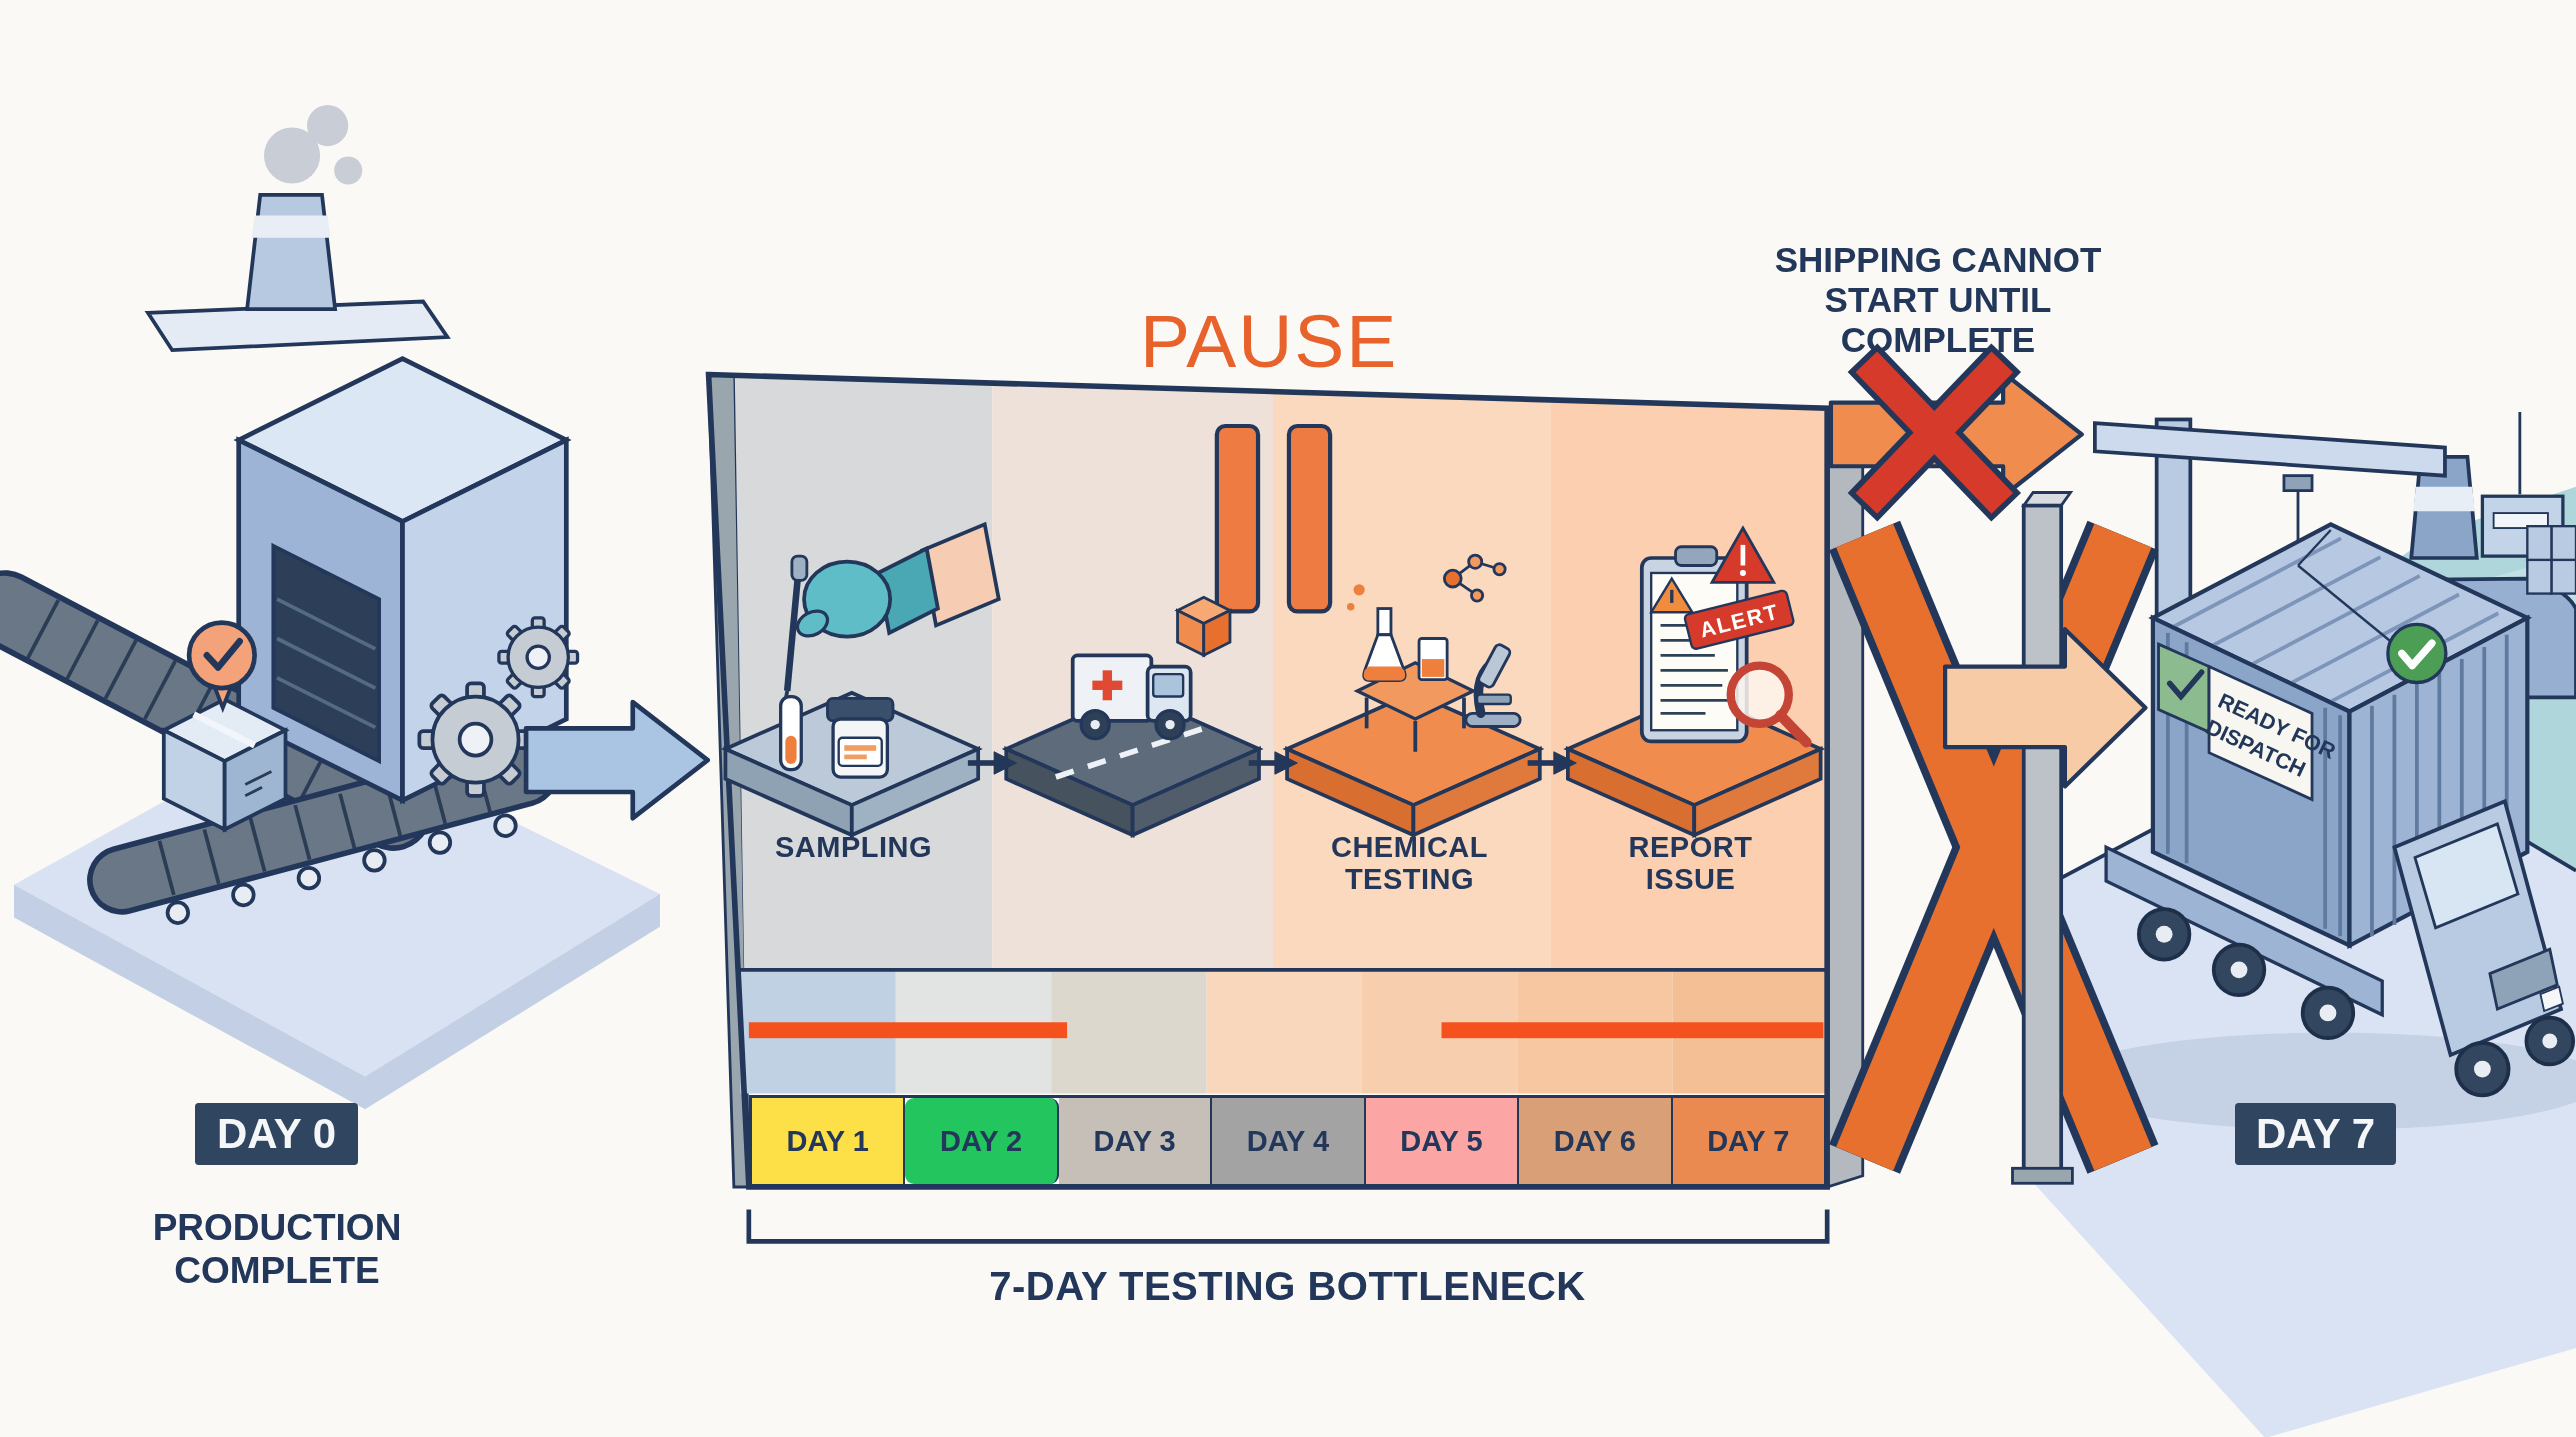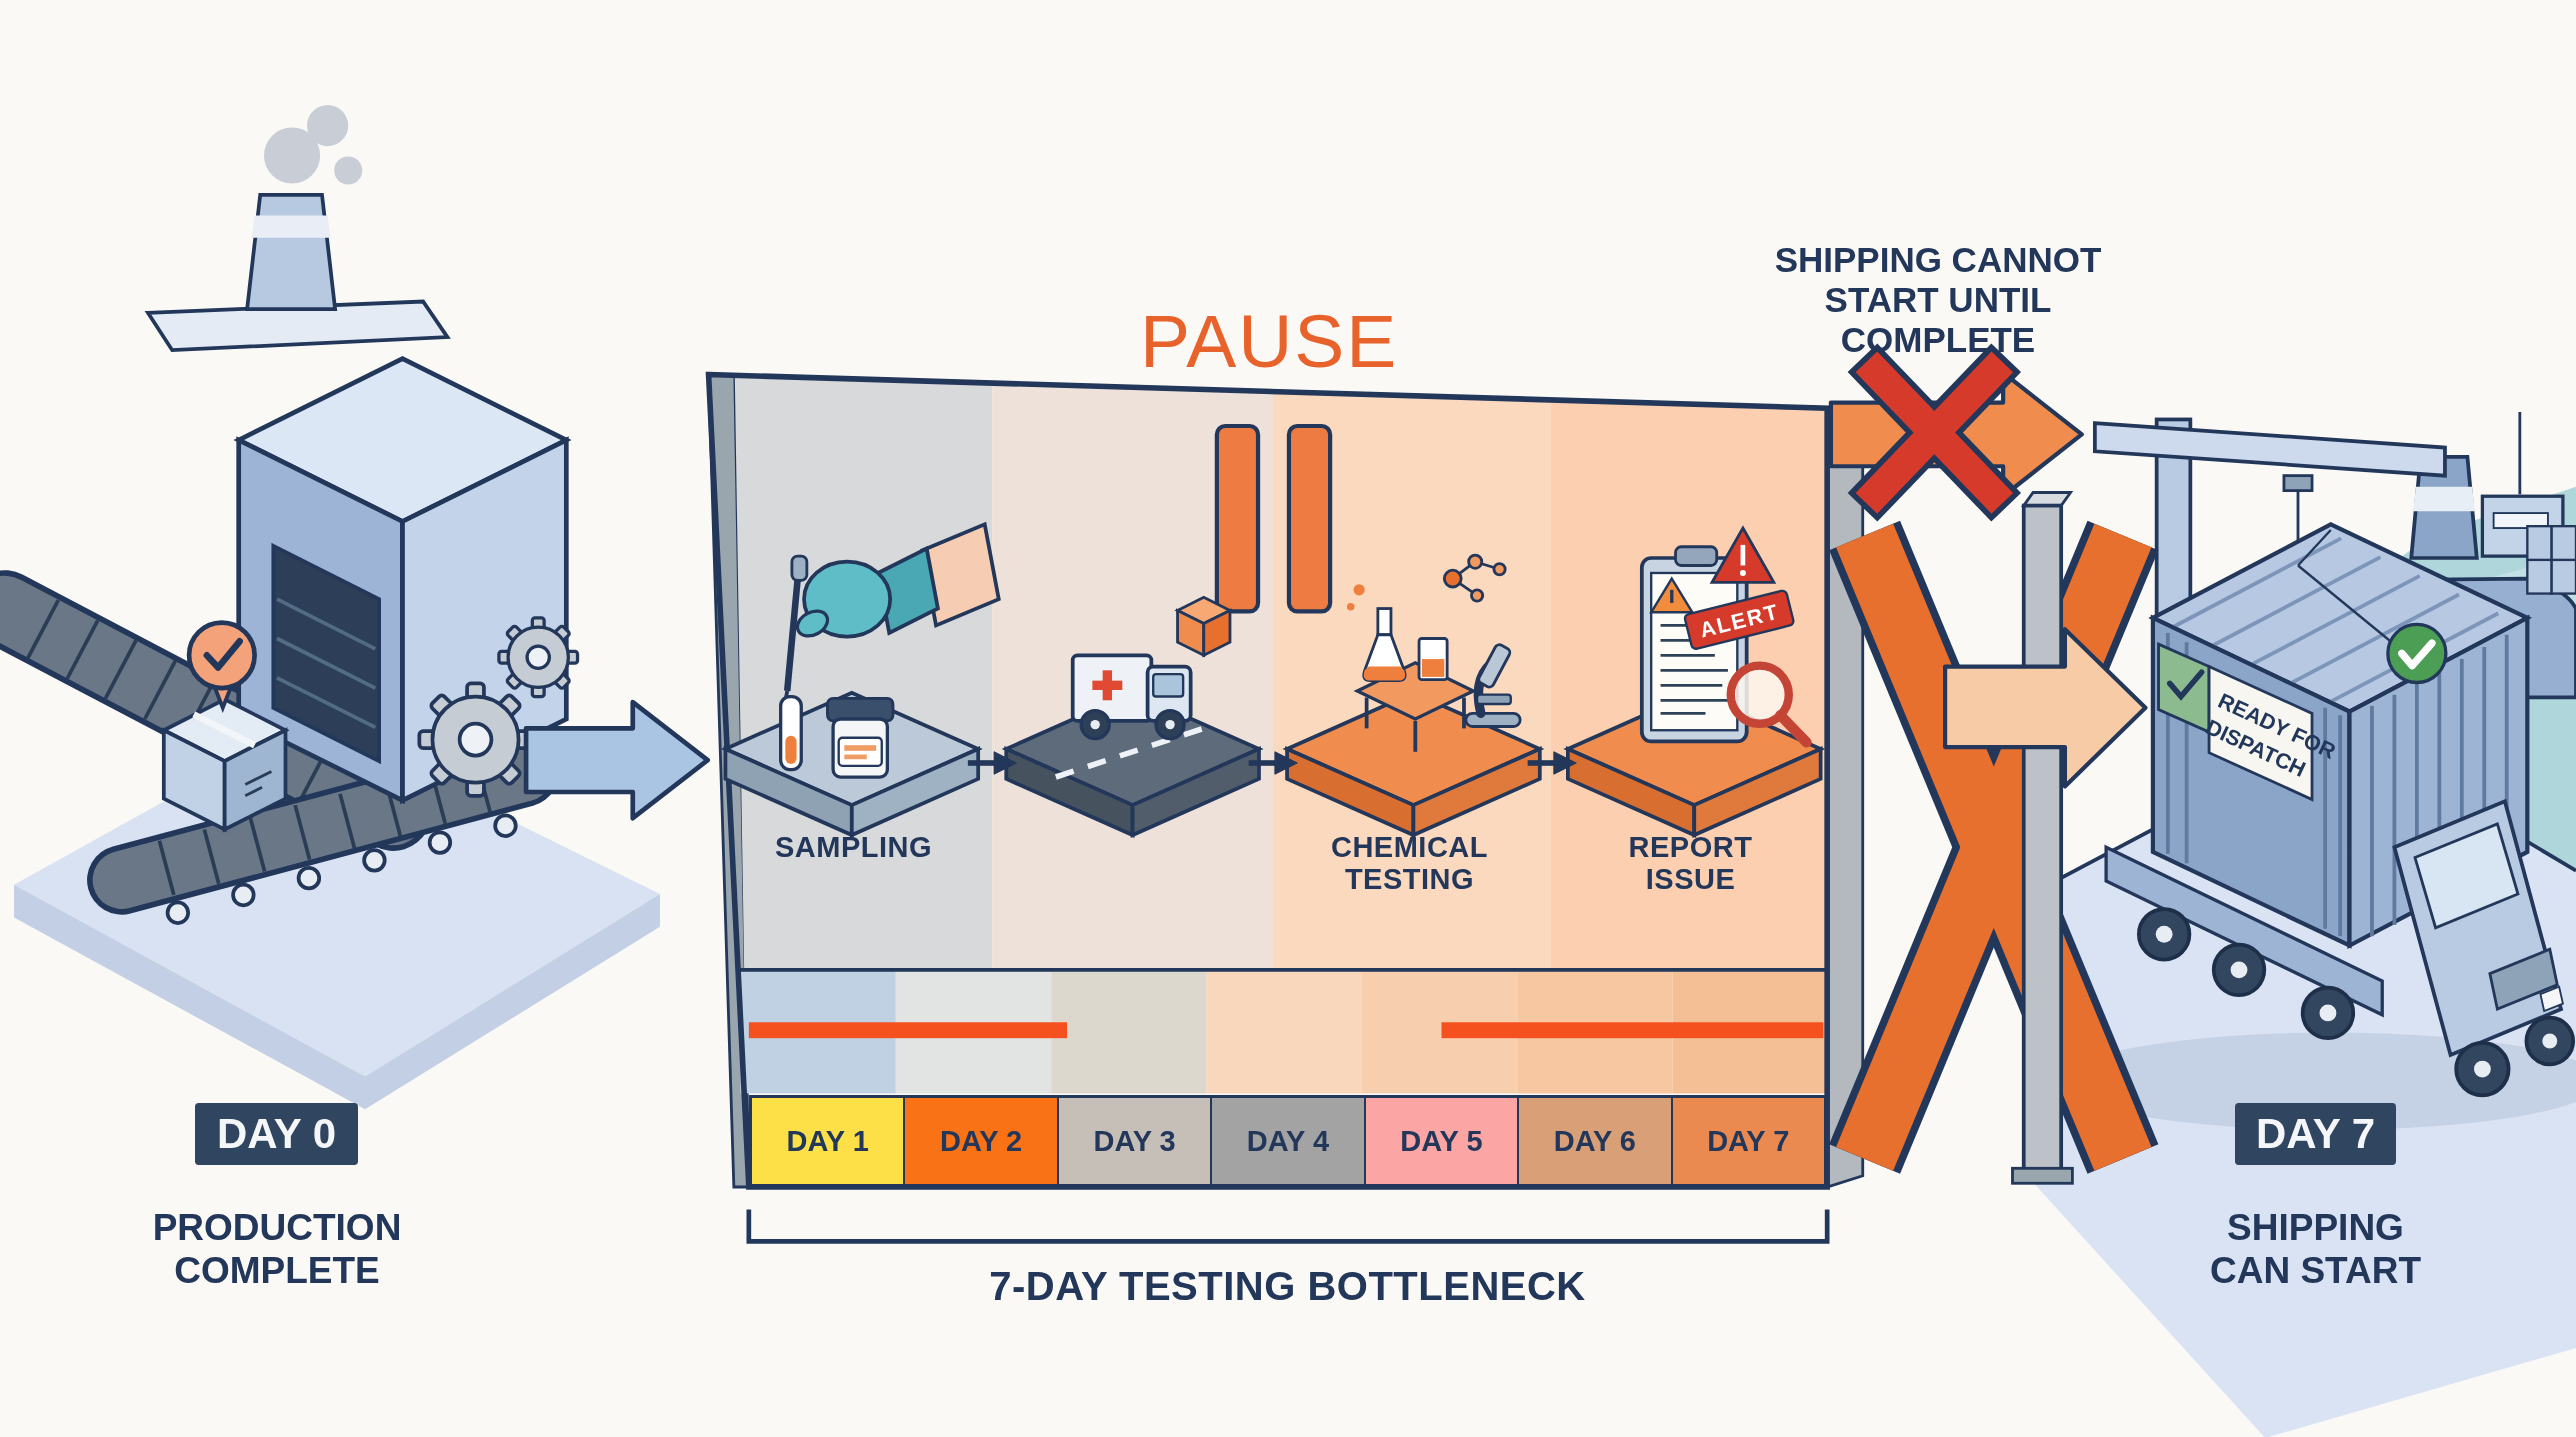--- a/index.html
+++ b/index.html
@@ -432,32 +432,30 @@
 
 <div class="abs stage-label navy ctr" style="left:713px;top:831px;width:281px;">SAMPLING</div>
 <div class="abs stage-label navy ctr ml" style="left:1269px;top:831px;width:281px;">CHEMICAL
 TESTING</div>
 <div class="abs stage-label navy ctr ml" style="left:1550px;top:831px;width:281px;">REPORT
 ISSUE</div>
 
 
 <div class="abs day-row">
   <div class="day-cell" style="background:#fde047;">DAY 1</div>
-  <div class="day-cell" style="background:#f97316;">DAY 2</div>
+  <div class="day-cell" style="background:#22c55e;border-radius:9px;">DAY 2</div>
   <div class="day-cell" style="background:#c6bfb7;">DAY 3</div>
   <div class="day-cell" style="background:#a3a3a3;">DAY 4</div>
   <div class="day-cell" style="background:#fca5a5;">DAY 5</div>
   <div class="day-cell" style="background:#d9a078;">DAY 6</div>
   <div class="day-cell" style="background:#ea8a50;">DAY 7</div>
 </div>
 
 <div class="abs bracket-label navy ctr" style="left:960px;top:1264px;width:655px;">7-DAY TESTING BOTTLENECK</div>
 
 <div class="abs badge" style="left:195px;top:1103px;width:163px;height:62px;">DAY 0</div>
 <div class="abs caption navy ctr ml" style="left:127px;top:1179px;width:300px;">PRODUCTION
 COMPLETE</div>
 
 <div class="abs badge" style="left:2235px;top:1103px;width:161px;height:62px;">DAY 7</div>
-<div class="abs caption navy ctr ml" style="left:2164px;top:1179px;width:303px;">SHIPPING
-CAN START</div>
 
 </div>
 
 
 </body></html>

